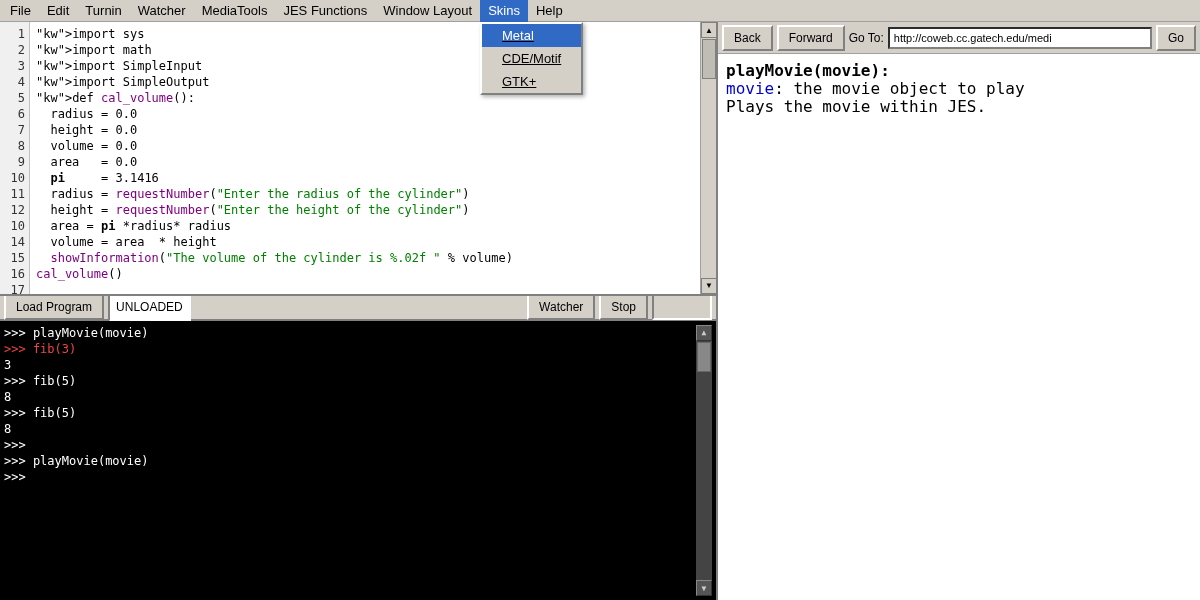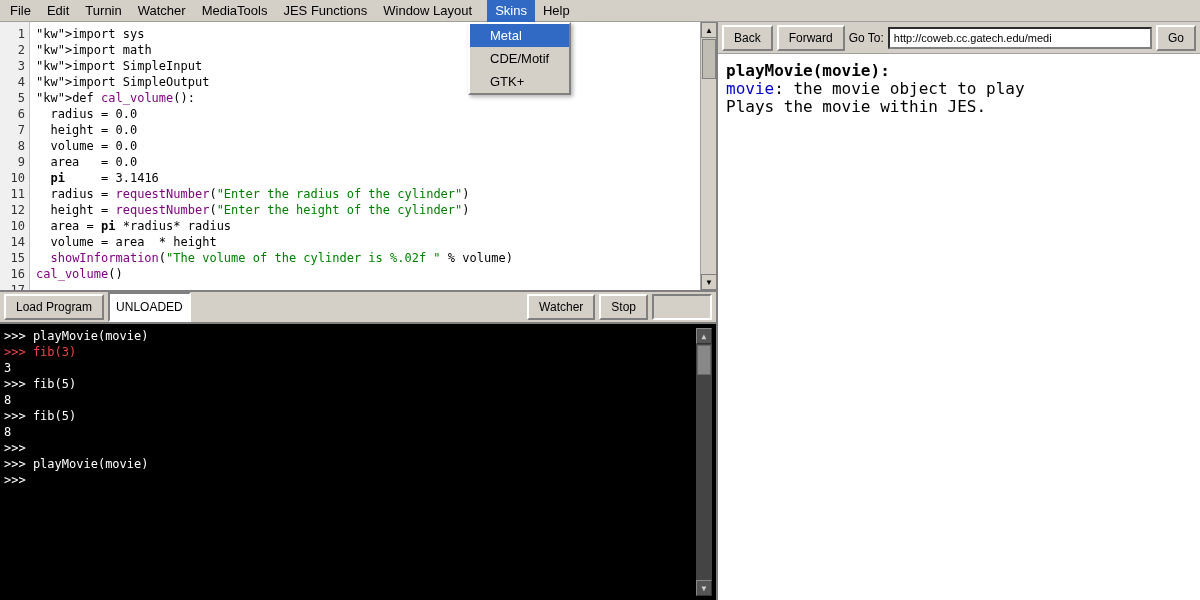--- a/index.html
+++ b/index.html
@@ -15,21 +15,21 @@
       padding: 0 2px;
     }
     .menu-item {
       padding: 2px 8px;
       cursor: pointer;
       font-size: 13px;
       height: 22px;
       display: flex;
       align-items: center;
     }
-    .menu-item.active { background: #316ac5; color: white; margin-left: 7px; }
+    .menu-item.active { background: #316ac5; color: white; }
 
     
     #main-container {
       display: flex;
       height: 578px;
     }
 
     
     #left-panel {
       width: 718px;
@@ -100,21 +100,21 @@
     .scroll-thumb {
       width: 14px;
       height: 40px;
       background: #c0bdb5;
       border: 1px solid #808080;
       margin: 1px;
     }
 
     
     #toolbar-area {
-      height: 32px;
+      height: 25px;
       background: #d4d0c8;
       border-bottom: 2px solid #808080;
       display: flex;
       align-items: center;
       padding: 2px 4px;
       gap: 4px;
     }
     .btn {
       height: 26px;
       padding: 2px 10px;
@@ -198,27 +198,28 @@
       font-size: 16px;
       line-height: 18px;
     }
     .help-title { font-weight: bold; }
     .help-param { color: #0000cc; }
 
     
     #skins-dropdown {
       position: fixed;
       top: 22px;
-      left: 468px;
+      left: 480px;
       background: #d4d0c8;
       border: 2px solid;
       border-color: #ffffff #808080 #808080 #ffffff;
       z-index: 1000;
       min-width: 100px;
       box-shadow: 2px 2px 4px rgba(0,0,0,0.3);
+      text-decoration: underline;
     }
     .dropdown-item {
       padding: 4px 20px;
       font-size: 13px;
       cursor: pointer;
     }
     .dropdown-item.highlighted { background: #316ac5; color: white; }
   </style>
 </head>
 <body>

